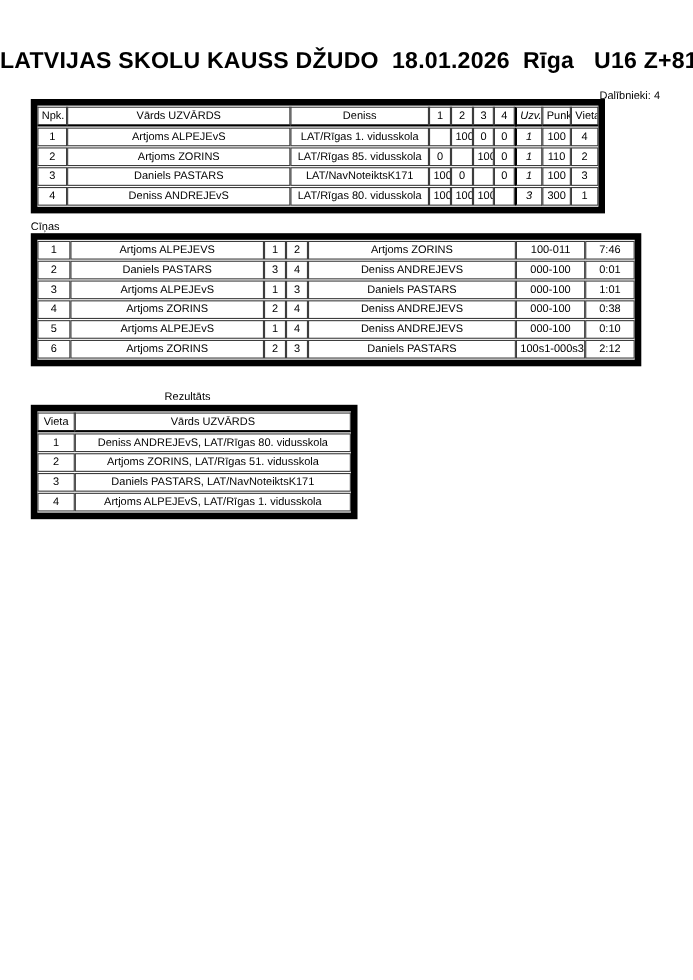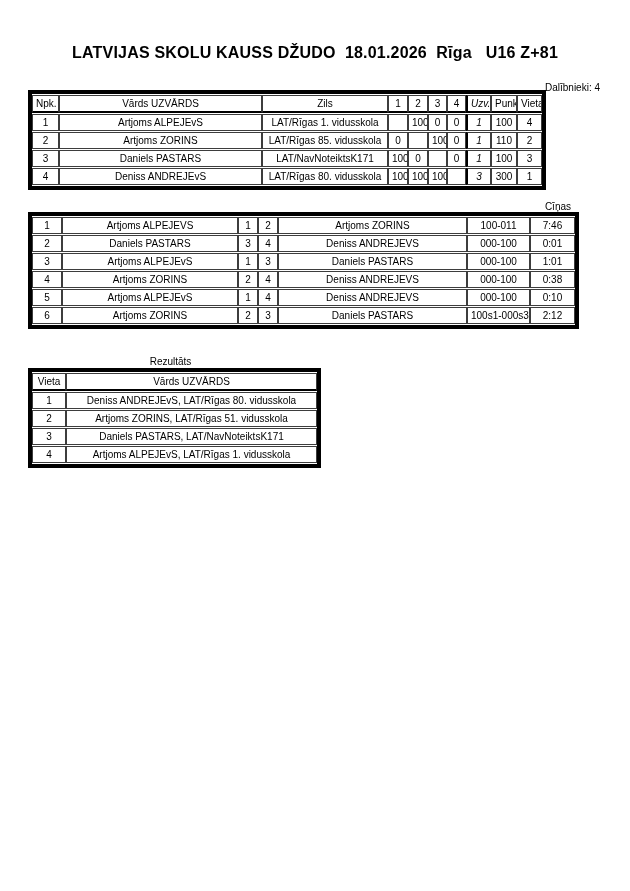--- a/index.html
+++ b/index.html
@@ -2,31 +2,31 @@
 <html><head>
 <meta charset="utf-8">
 <style>
   html,body { margin:0; padding:0; background:#fff; }
   .page {
     position:relative; width:630px; height:891px; background:#ffffff;
     font-family:"Liberation Sans", sans-serif; color:#000; overflow:hidden;
   }
   .title {
     position:absolute; top:44px; left:0; width:630px; text-align:center;
-    font-size:16px; font-weight:bold; white-space:pre; letter-spacing:0.2px;
+    font-size:21px; font-weight:bold; white-space:pre; letter-spacing:0.2px;
   }
   .sec-label { position:absolute; font-size:10px; white-space:pre; }
   .lbl-dalibnieki { top:69px; left:0; width:490px; text-align:center; }
   .lbl-count { top:82px; right:30px; text-align:right; }
-  .lbl-cinas { top:201px; left:28px; width:543px; text-align:right; }
+  .lbl-cinas { top:201px; left:28px; width:543px; text-align:left; }
   .lbl-rezultats { top:356px; left:28px; width:285px; text-align:center; }
 
   table.sheet {
     position:absolute; border-collapse:separate; border-spacing:0 1px;
-    table-layout:fixed; border:4px solid #000000; background:#fff;
+    table-layout:fixed; border:6px solid #000000; background:#fff;
   }
   table.sheet td, table.sheet th {
     border:1px solid #3d3d3d; font-size:10px; font-weight:normal;
     height:15px; line-height:15px; padding:0 3px; overflow:hidden;
     white-space:nowrap; text-align:center; vertical-align:middle;
   }
   table.sheet th { border-bottom:2px solid #000; }
   td.l, th.l { text-align:left; }
   td.tight { padding:0 1px;margin-left:24px; }
   .sep { border-left:2px solid #000 !important;font-style:italic; }
@@ -54,21 +54,21 @@
         <col style="width:19px">
         <col style="width:19px">
       <col style="width:25px">
         <col style="width:26px">
         <col style="width:25px">
     </colgroup>
     <tbody>
         <tr>
       <th class="l">Npk.</th>
       <th>Vārds UZVĀRDS</th>
-      <th>Zils</th>
+      <th>Deniss</th>
       <th>1</th>
       <th>2</th>
       <th>3</th>
       <th>4</th>
       <th class="sep">Uzv.</th>
       <th>Punkti</th>
       <th>Vieta</th>
     </tr>
     <tr>
       <td>1</td>

